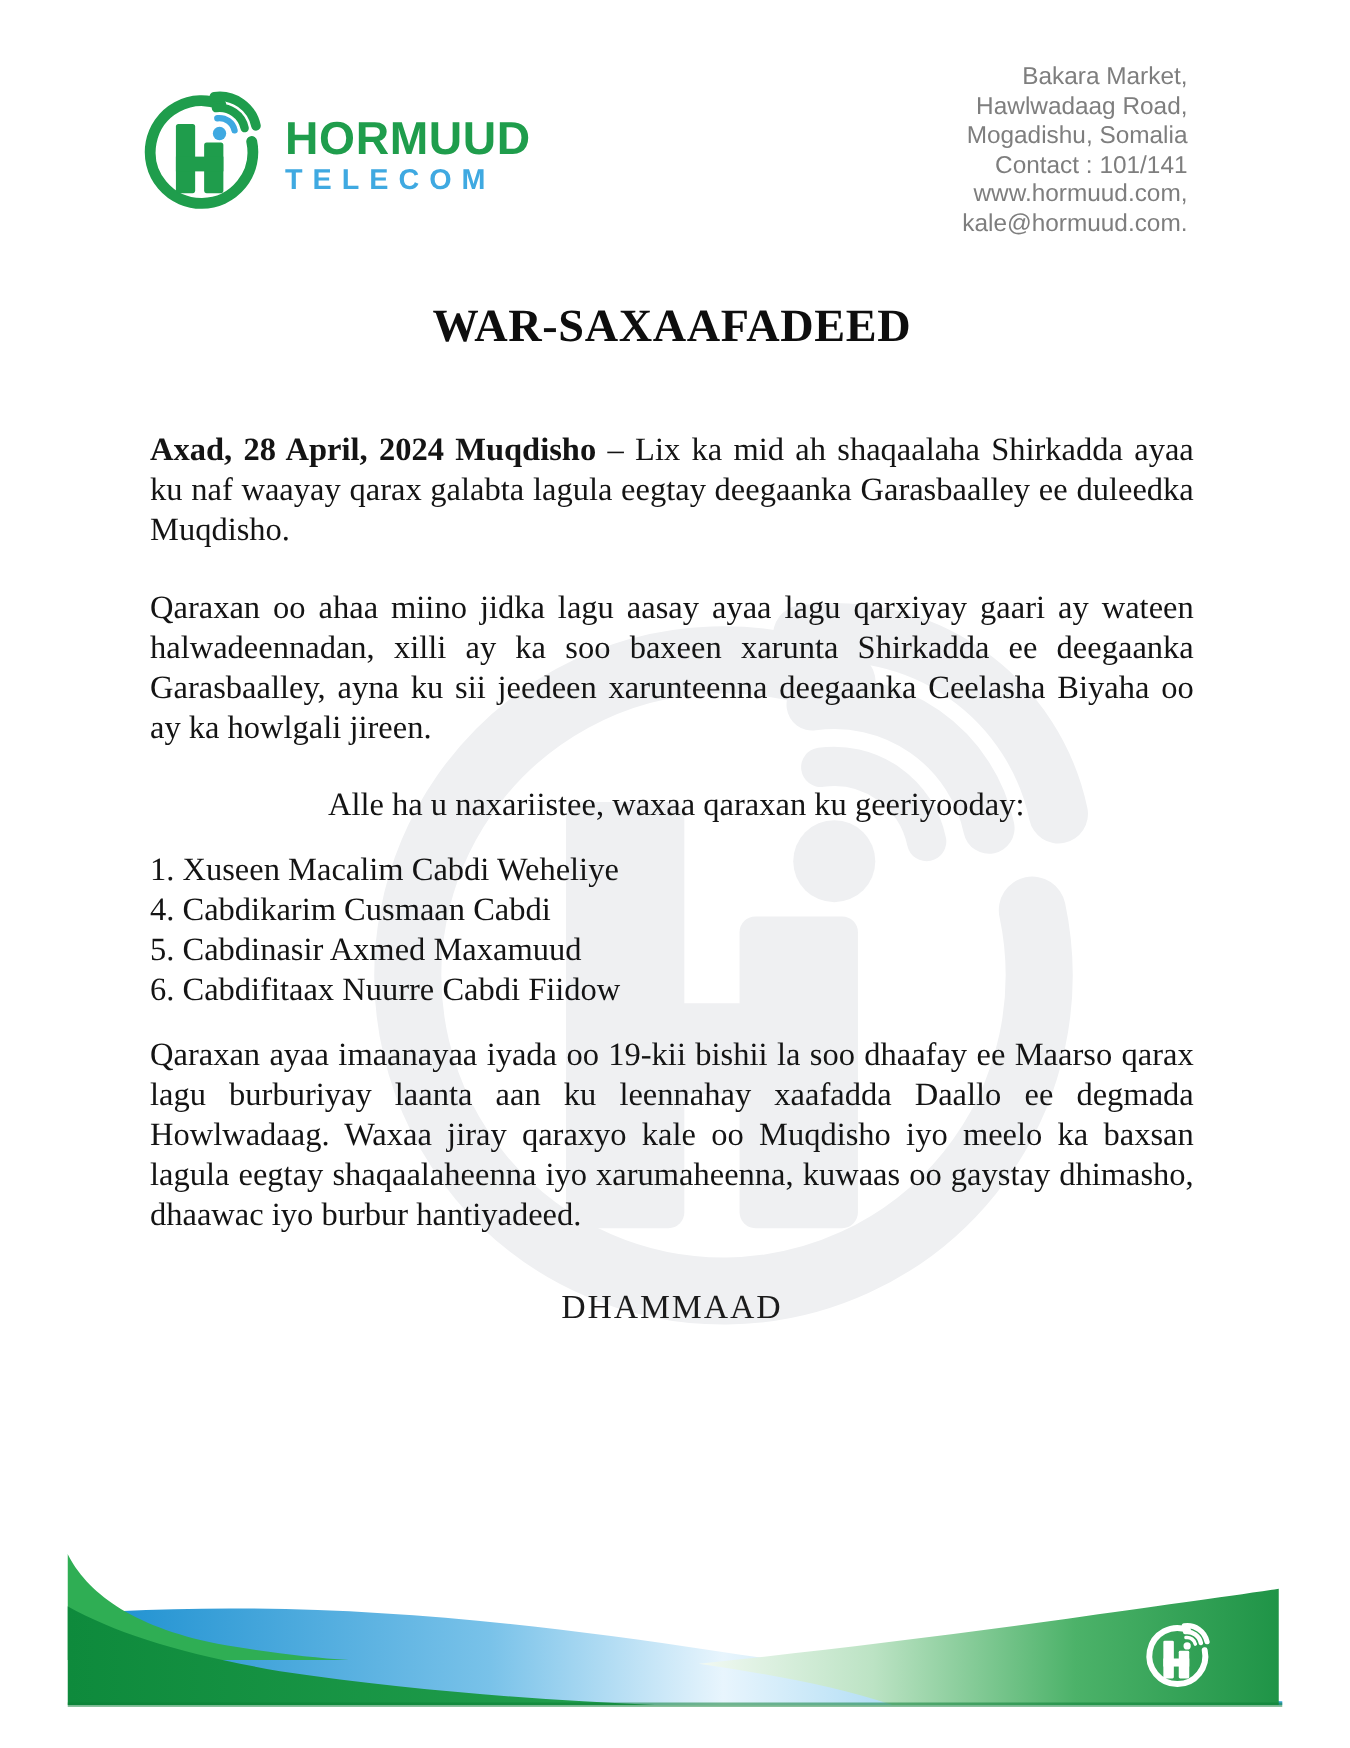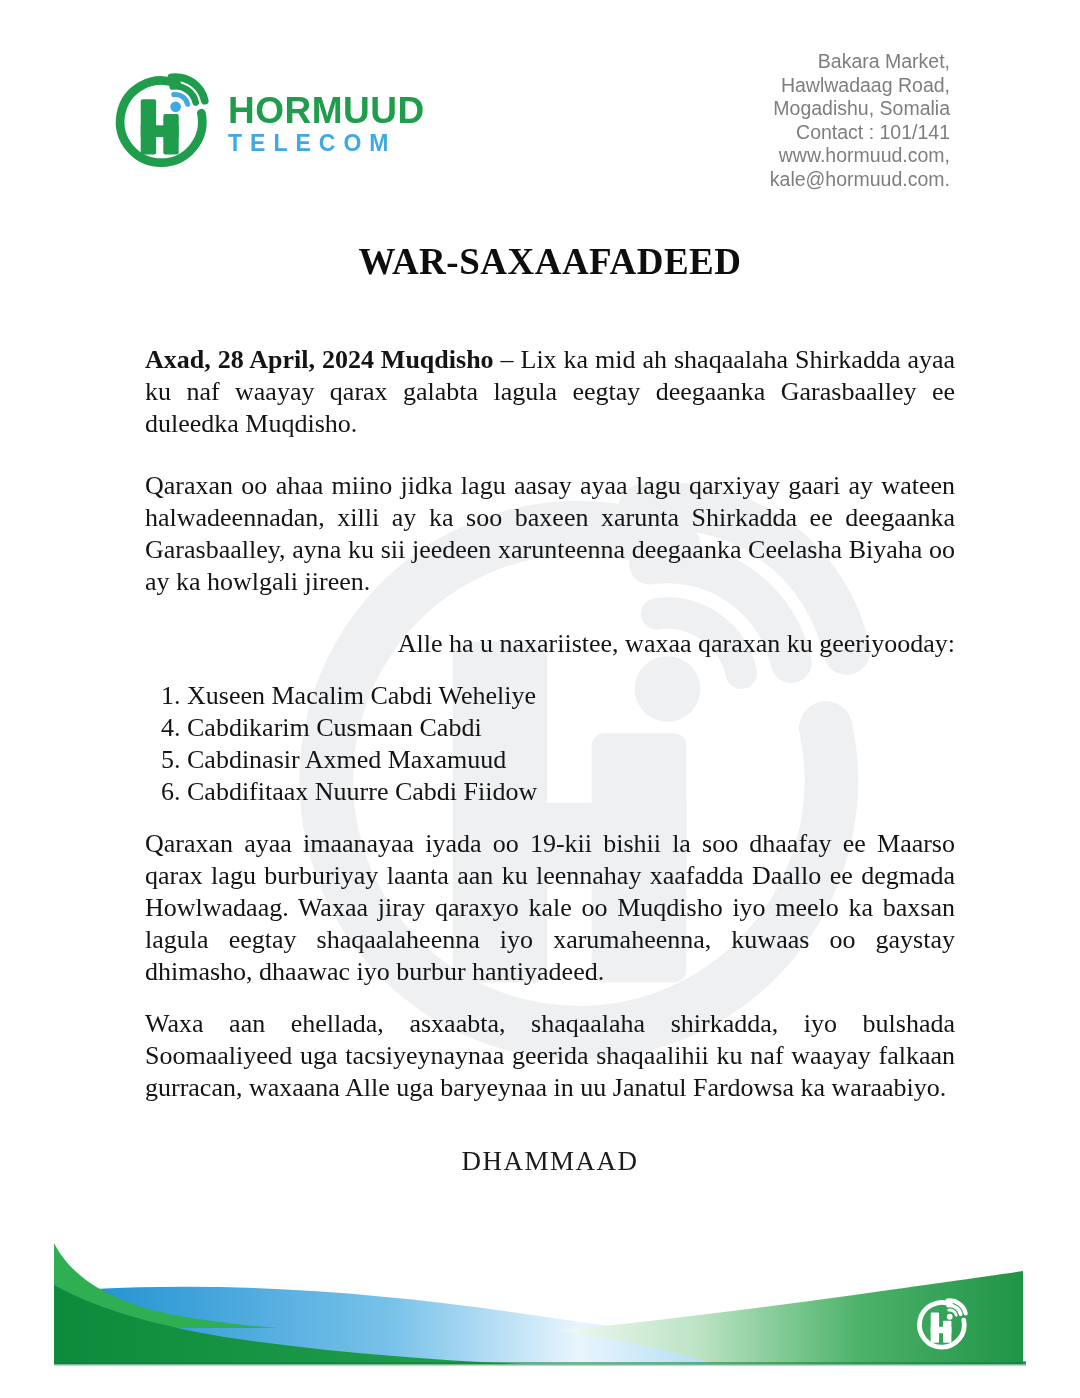--- a/index.html
+++ b/index.html
@@ -14,27 +14,27 @@
   header{position:absolute;inset:0;z-index:2;pointer-events:none;}
   .logo-icon{position:absolute;left:112px;top:56px;width:118px;height:115px;}
   .wordmark{position:absolute;left:228px;top:92px;font-family:"Liberation Sans",sans-serif;}
   .brand{font-weight:bold;font-size:37px;line-height:38px;color:#1f9d4c;letter-spacing:.5px;}
   .subbrand{font-weight:bold;font-size:23px;line-height:26px;color:#3fa9e1;letter-spacing:8px;margin-top:0;}
   .contact{
     position:absolute;right:130px;top:50px;text-align:right;
     font-family:"Liberation Sans",sans-serif;font-size:19.5px;line-height:23.6px;color:#7e7e7e;
   }
   
-  main{position:absolute;left:145px;right:125px;top:240px;z-index:2;}
+  main{position:absolute;left:120px;right:125px;top:240px;z-index:2;}
   h1{margin:0;text-align:center;font-size:37px;line-height:44px;letter-spacing:.5px;color:#0e0e0e;font-weight:bold;}
   .para{margin:0 0 30px 0;font-size:26px;line-height:32px;text-align:justify;}
   .para:first-of-type{margin-top:60px;}
-  .lead-in{padding-left:7px;margin-bottom:0;text-align:right;}
+  .lead-in{padding-left:7px;margin-bottom:0;text-align:center;}
   .tight{margin-bottom:20px;}
-  .victims{margin:20px 16px;font-size:26px;line-height:32px;}
+  .victims{margin:20px 0;font-size:26px;line-height:32px;}
   .closing{margin-top:42px;text-align:center;font-size:27px;letter-spacing:1.5px;color:#1b1b1b;}
   
   .footer-art{position:absolute;left:54px;top:1243px;width:972px;height:125px;z-index:1;}
   .footer-art svg{display:block;width:100%;height:100%;}
   .defs-holder{position:absolute;width:0;height:0;overflow:hidden;}
 </style>
 </head>
 <body>
 
 <div class="page">
@@ -97,21 +97,20 @@
 
     <div class="victims">
       <div>1. Xuseen Macalim Cabdi Weheliye</div>
       <div>4. Cabdikarim Cusmaan Cabdi</div>
       <div>5. Cabdinasir Axmed Maxamuud</div>
       <div>6. Cabdifitaax Nuurre Cabdi Fiidow</div>
     </div>
 
     <p class="para tight">Qaraxan ayaa imaanayaa iyada oo 19-kii bishii la soo dhaafay ee Maarso qarax lagu burburiyay laanta aan ku leennahay xaafadda Daallo ee degmada Howlwadaag. Waxaa jiray qaraxyo kale oo Muqdisho iyo meelo ka baxsan lagula eegtay shaqaalaheenna iyo xarumaheenna, kuwaas oo gaystay dhimasho, dhaawac iyo burbur hantiyadeed.</p>
 
-    <p class="para tight">Waxa aan ehellada, asxaabta, shaqaalaha shirkadda, iyo bulshada Soomaaliyeed uga tacsiyeynaynaa geerida shaqaalihii ku naf waayay falkaan gurracan, waxaana Alle uga baryeynaa in uu Janatul Fardowsa ka waraabiyo.</p>
 
     <div class="closing">DHAMMAAD</div>
   </main>
 
   <div class="footer-art">
     <svg viewBox="0 0 972 125" preserveAspectRatio="none">
       <defs>
         <linearGradient id="gBlue" x1="0" y1="0" x2="1" y2="0">
           <stop offset="0" stop-color="#2293d2"></stop>
           <stop offset="0.32" stop-color="#79c2e9"></stop>

